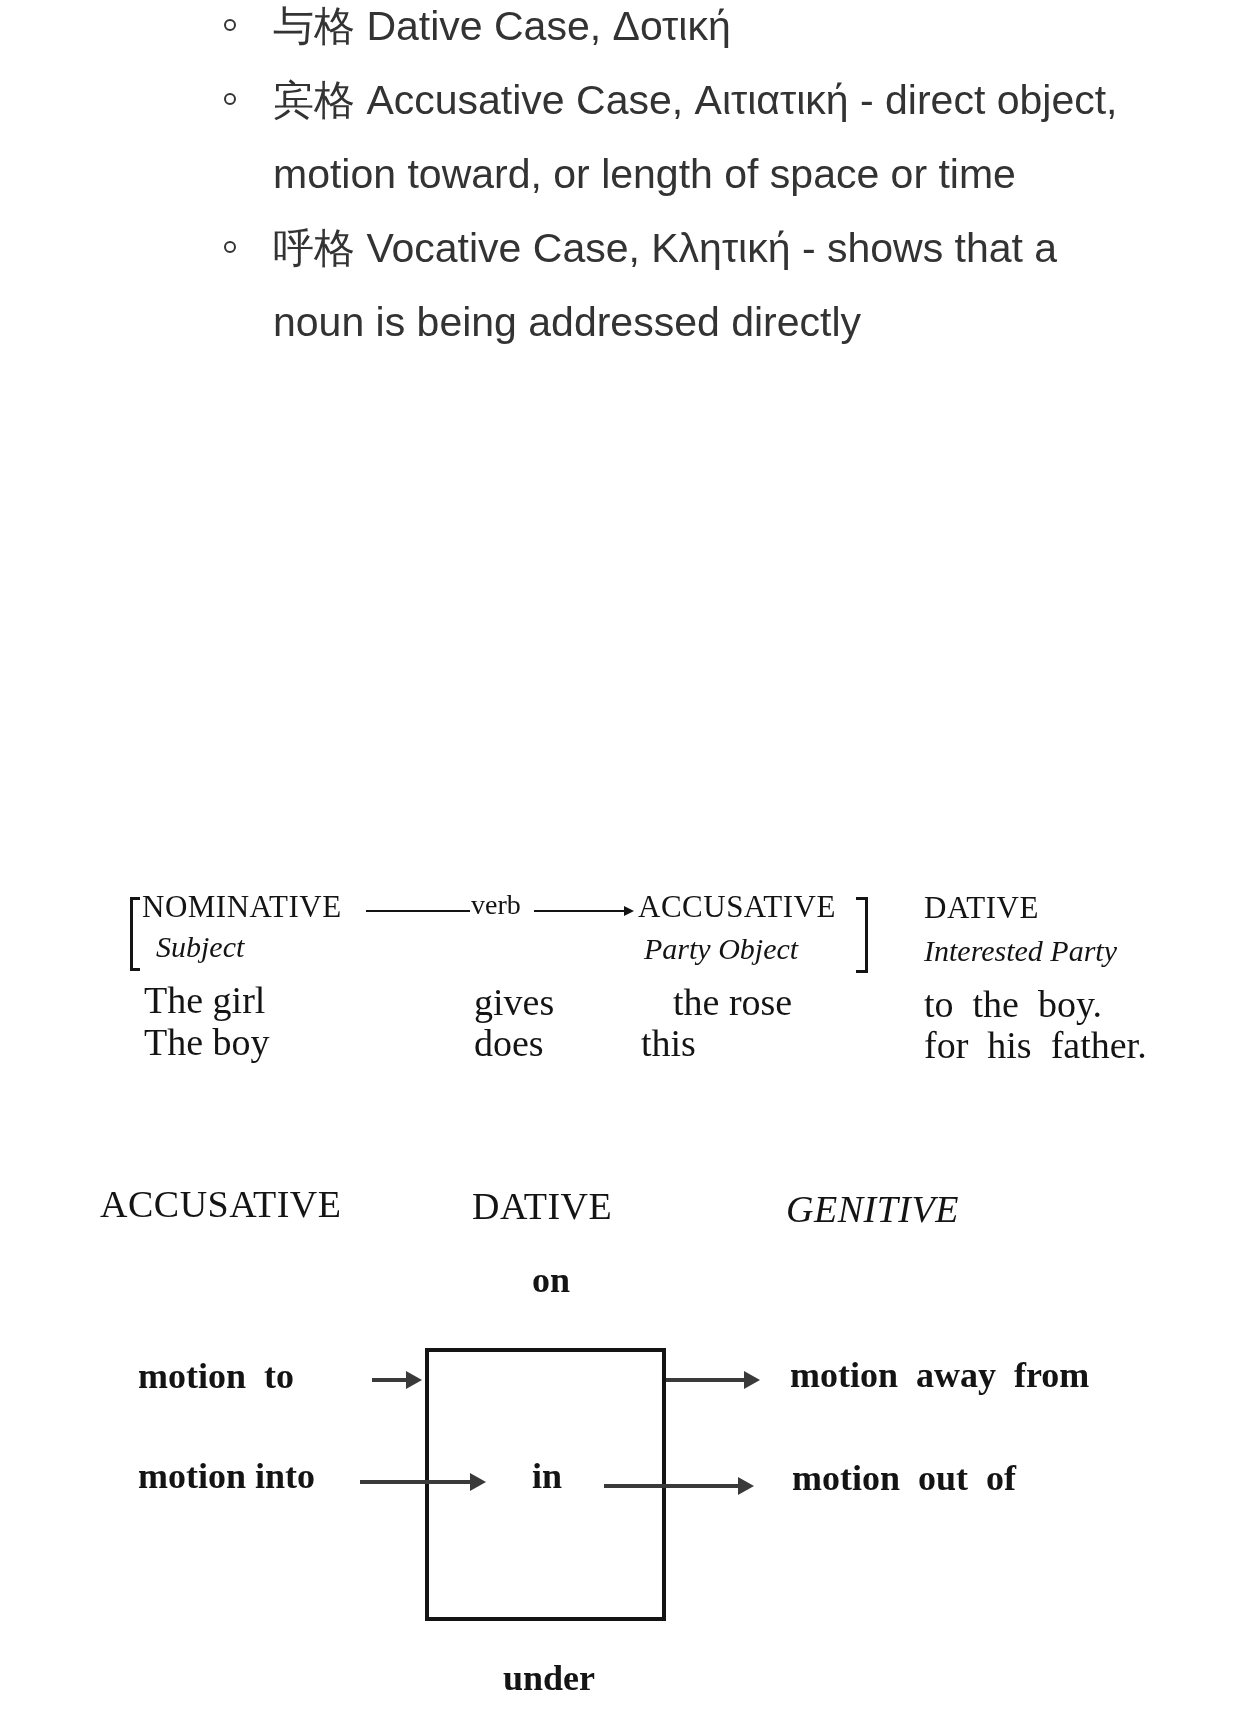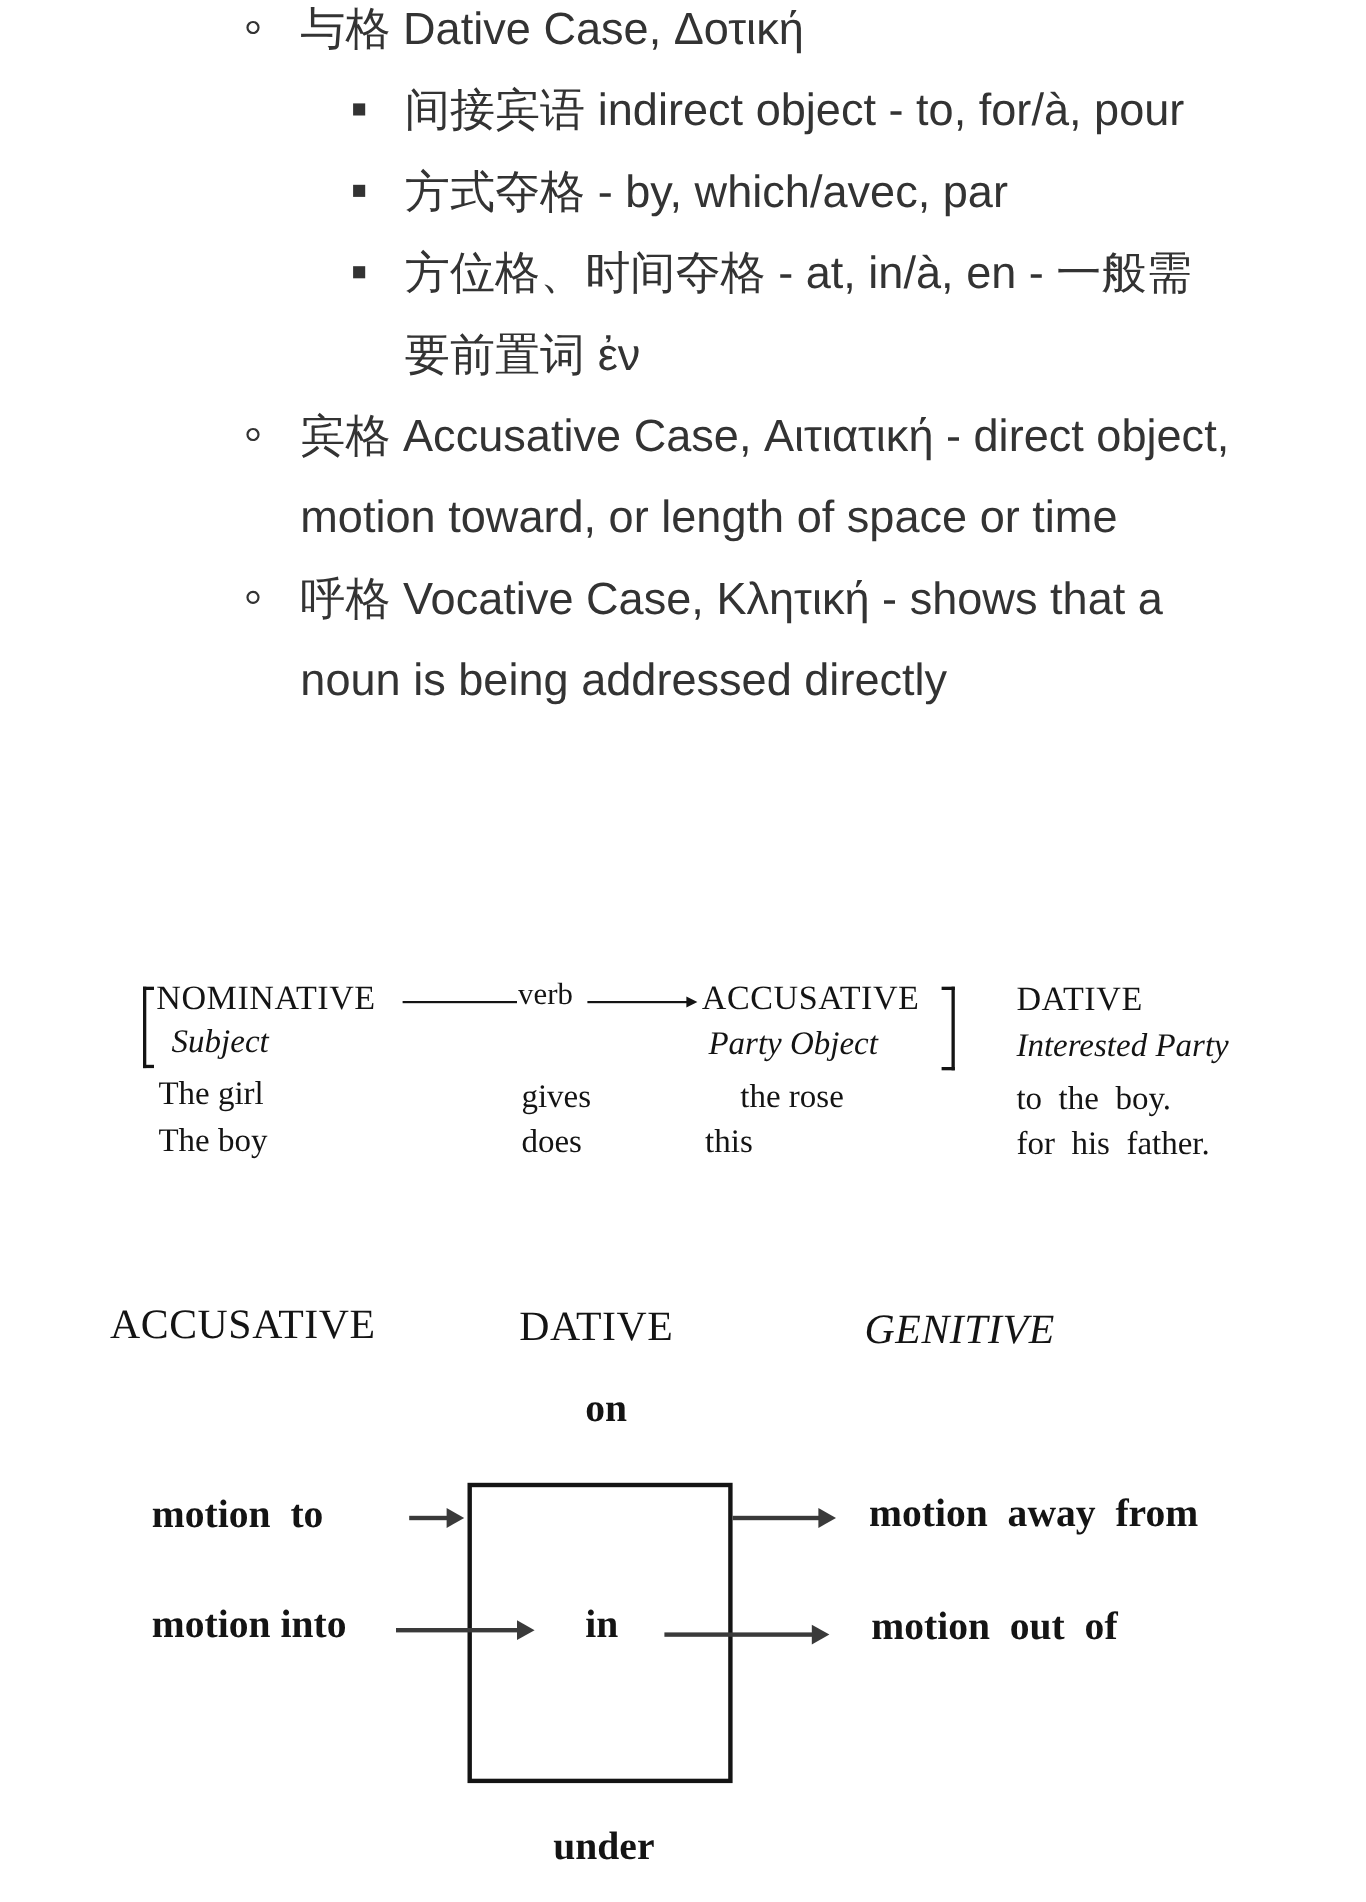--- a/index.html
+++ b/index.html
@@ -62,21 +62,21 @@
       color: #141414;
     }
     .fig1 { left: 16px; top: 0; width: 1242px; height: 1729px; pointer-events: none; }
     .fig1 .t, .fig2 .t {
       position: absolute;
       white-space: nowrap;
       pointer-events: auto;
     }
     .fig1 .caps { font-size: 31px; letter-spacing: 0.5px; }
     .fig1 .ital { font-size: 30px; font-style: italic; }
-    .fig1 .row { font-size: 30px; font-family: Liberation Serif, serif; }
+    .fig1 .row { font-size: 38px; font-family: Liberation Serif, serif; }
     .fig1 .verb { font-size: 28px; }
     .bracket {
       position: absolute;
       border: 3px solid #141414;
       box-sizing: border-box;
     }
     .bracket.left { border-right: none; }
     .bracket.right { border-left: none; }
     .hline {
       position: absolute;
@@ -123,34 +123,20 @@
 <body>
 
 <div class="notes">
   <div style="height: 0px;"></div>
 
   <div class="l1" style="margin-top: -11px;">
     <span class="bullet-circle"></span>
     <span>与格 Dative Case, Δοτική</span>
   </div>
 
-  <div class="sub-list">
-    <div class="l2" style="width: 710px;">
-      <span class="bullet-square"></span>
-      <span>间接宾语 indirect object - to, for/à, pour</span>
-    </div>
-    <div class="l2">
-      <span class="bullet-square"></span>
-      <span>方式夺格 - by, which/avec, par</span>
-    </div>
-    <div class="l2" style="width: 740px;">
-      <span class="bullet-square"></span>
-      <span>方位格、时间夺格 - at, in/à, en - 一般需要前置词 ἐν</span>
-    </div>
-  </div>
 
   <div class="l1" style="width: 860px;">
     <span class="bullet-circle"></span>
     <span>宾格 Accusative Case, Αιτιατική - direct object, motion toward, or length of space or time</span>
   </div>
 
   <div class="l1" style="width: 820px;">
     <span class="bullet-circle"></span>
     <span>呼格 Vocative Case, Κλητική - shows that a noun is being addressed directly</span>
   </div>

